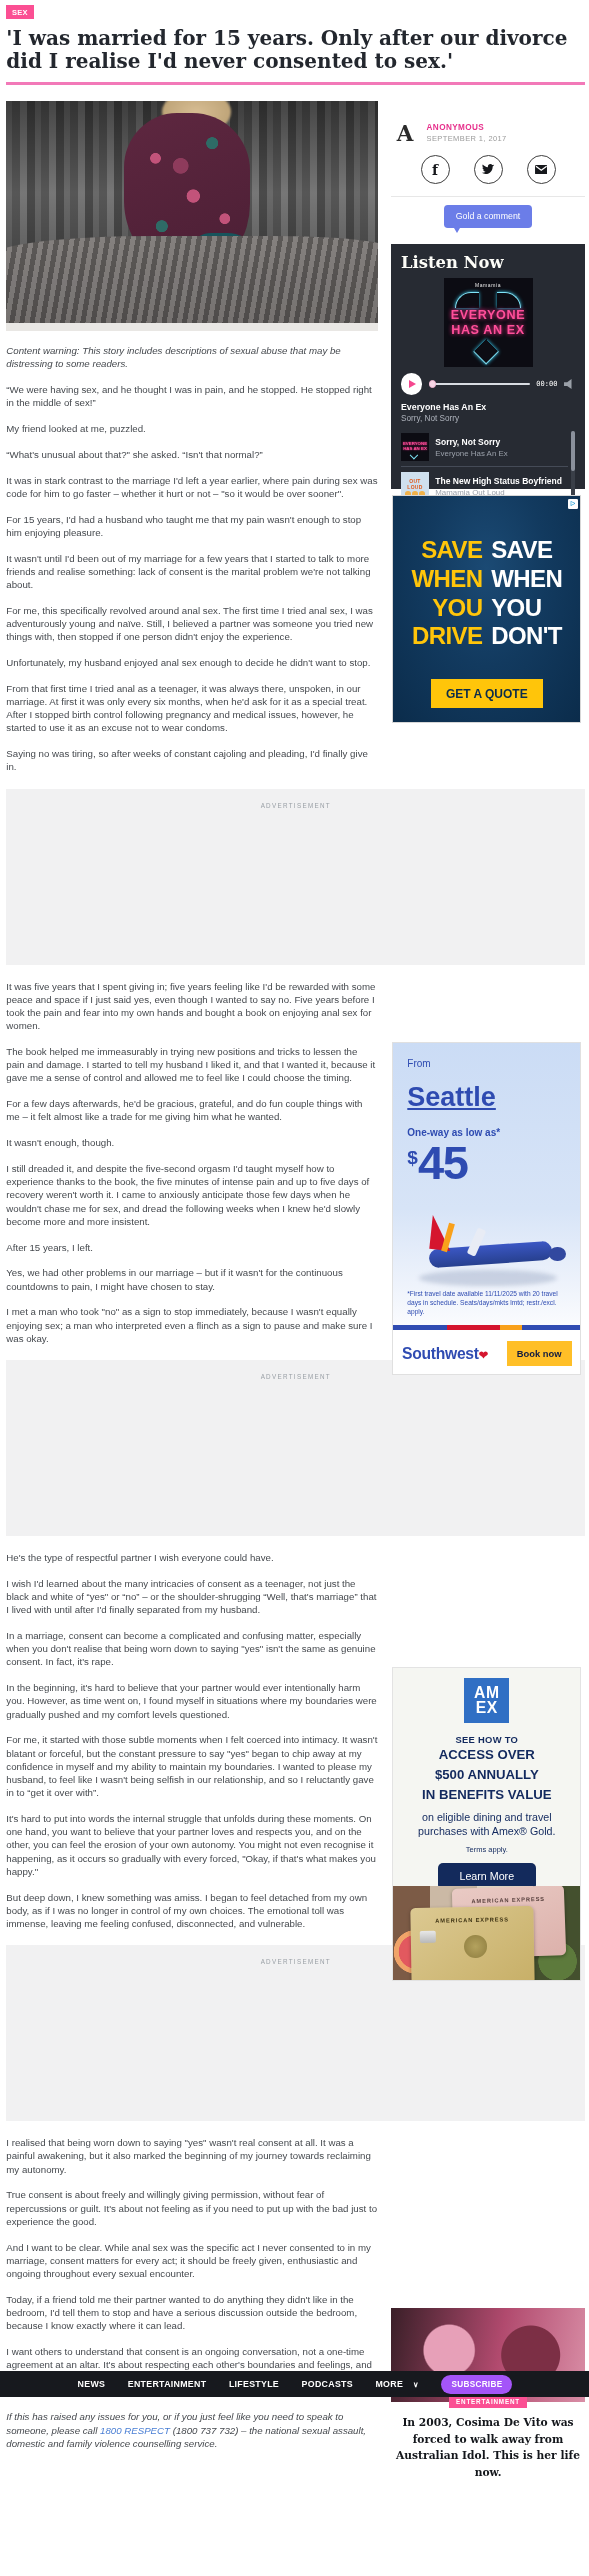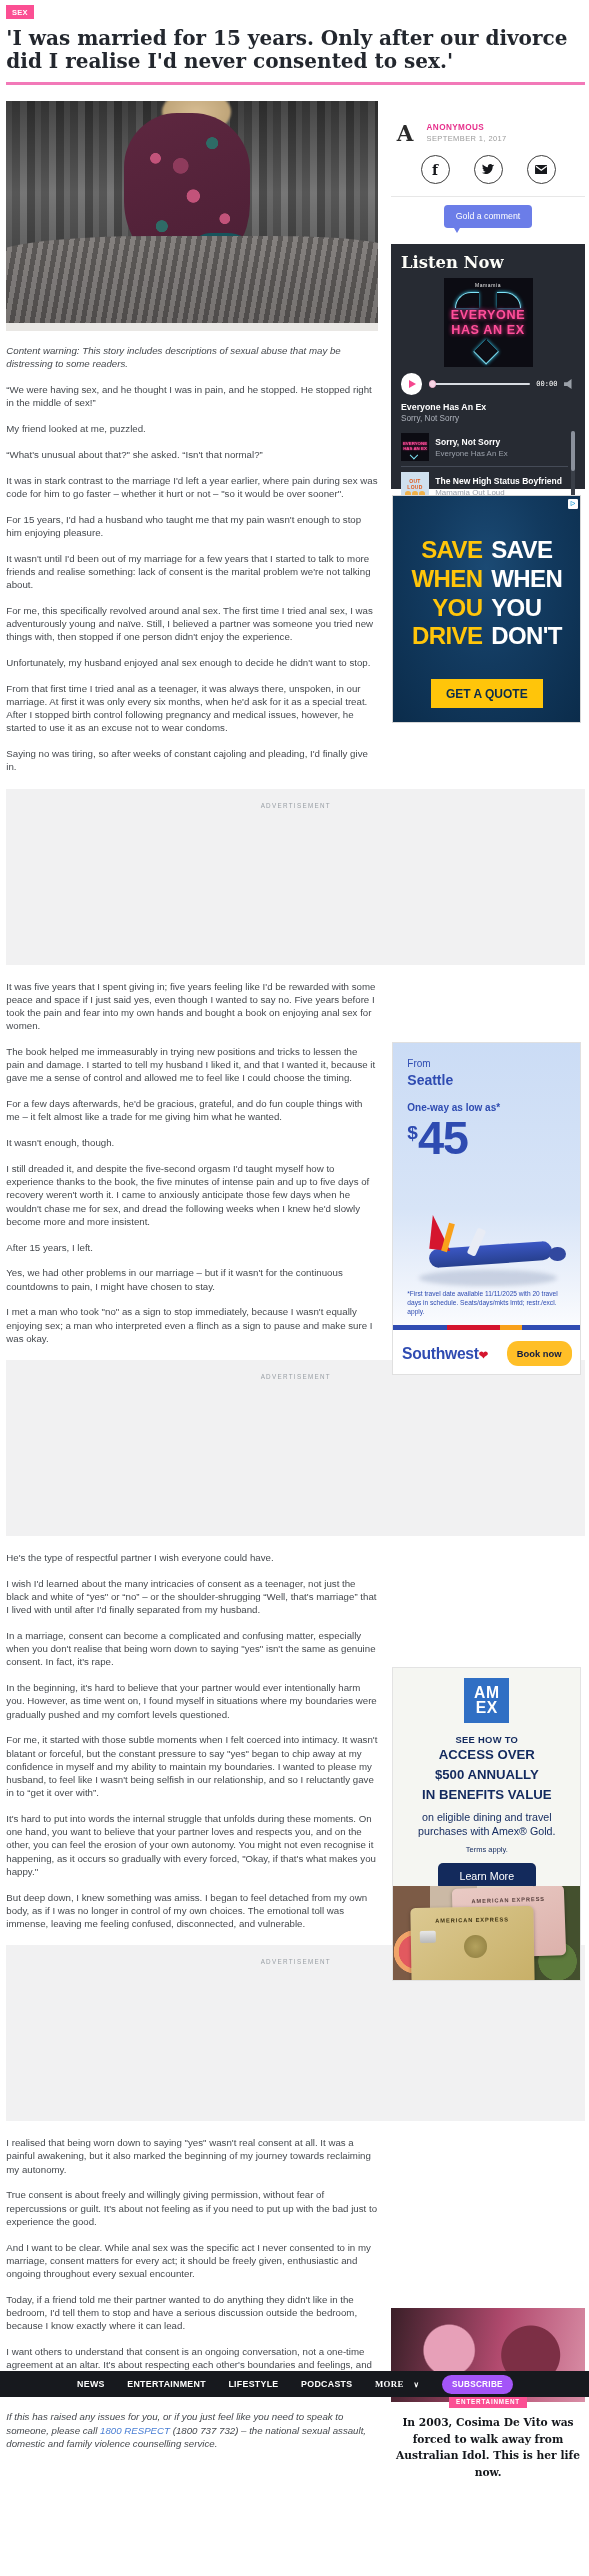--- a/index.html
+++ b/index.html
@@ -140,21 +140,21 @@
   .usaa-name { color:#fff; font-weight:bold; font-size:25px; letter-spacing:0.6px; }
   .usaa-reg { color:#fff; font-size:7.5px; vertical-align:top; }
   .usaa-tag { color:#fff; font-size:7.5px; letter-spacing:1.9px; margin-top:6.3px; }
 
   
   .sw { position:absolute; top:923px; left:1.3px; width:189px; height:333px; border:0.6px solid #e0e0e0;
     background:linear-gradient(180deg,#cbdcf5 0%,#d7e4f7 50%,#edf2fb 72%,#fbfcfe 86%,#ffffff 100%);
     cursor:pointer; overflow:hidden; }
   .sw-inner { padding:15px 14px 0; color:#2e4bb1; }
   .sw-from { font-size:10px; }
-  .sw-city { font-size:14px; font-weight:bold; margin-top:3px; }
+  .sw-city { font-size:27px; font-weight:bold; margin-top:13px;text-decoration:underline; }
   .sw-offer { font-size:10px; margin-top:14px; font-weight:bold; }
   .sw-price { font-weight:bold; line-height:1; margin-top:1.3px; }
   .sw-cur { font-size:19px; vertical-align:15px; }
   .sw-amt { font-size:47px; letter-spacing:-1.3px; }
   .sw-plane { position:absolute; left:19px; top:169px; width:151px; height:75px; }
   .sw-shadow { position:absolute; left:6.3px; top:58px; width:138px; height:16.4px; border-radius:50%;
     background:rgba(90,110,150,.25); filter:blur(1.9px); }
   .sw-body { position:absolute; left:16.4px; top:33px; width:123px; height:19px; border-radius:10px;
     background:linear-gradient(180deg,#3b57c4,#27408f); transform:rotate(-4deg); }
   .sw-nose { position:absolute; right:-2.5px; top:35px; width:16.4px; height:14px; border-radius:50%;
@@ -170,21 +170,21 @@
   .sw-stripe { position:absolute; left:0; top:282px; width:100%; height:5px; display:flex; }
   .sw-stripe .s1 { width:54px; background:#304cb2; }
   .sw-stripe .s2 { width:53px; background:#d5152e; }
   .sw-stripe .s3 { width:21.4px; background:#f9a11b; }
   .sw-stripe .s4 { flex:1; background:#304cb2; }
   .sw-bottom { position:absolute; left:0; top:287px; width:100%; height:47px; background:#fff;
     display:flex; align-items:center; justify-content:space-between; padding:0 8.8px; }
   .sw-logo { color:#304cb2; font-weight:bold; font-size:15.7px; letter-spacing:-0.3px; }
   .sw-heart { color:#d5152e; font-size:11.3px; }
   .sw-book { background:#ffbf27; color:#111b40; font-weight:bold; font-size:9.4px; border:none;
-    padding:7px 10px; border-radius:11px; cursor:pointer; }
+    padding:7px 10px; border-radius:0; cursor:pointer; }
 
   
   .amex { position:absolute; top:1548px; left:1.3px; width:189px; height:314px; border:0.6px solid #e3e3e3;
     background:#f5f6f2; text-align:center; cursor:pointer; overflow:hidden; }
   .amex-logo { width:45px; height:45px; background:#306fc4; margin:10px auto 11.3px;
     display:flex; flex-direction:column; align-items:center; justify-content:center;
     color:#fff; font-weight:800; font-size:15.7px; line-height:.92; letter-spacing:0.6px; }
   .amex-kicker { color:#12295e; font-weight:800; font-size:9.4px; letter-spacing:0.3px; }
   .amex-line { color:#12295e; font-weight:800; font-size:13.2px; line-height:1.5; }
   .amex-body { color:#12295e; font-size:10.7px; line-height:1.3; margin:6.3px 15px 0; }
@@ -219,21 +219,21 @@
   .story-badge { position:relative; display:block; margin:-7.5px auto 0; width:max-content;
     background:#fb4f93; color:#fff; font-size:6.3px; font-weight:bold; letter-spacing:0.8px;
     padding:3.1px 7.5px; z-index:2; }
   .story-caption { font-family:"DejaVu Serif",serif; font-weight:bold; font-size:10.7px;
     color:#14171c; text-align:center; line-height:1.55; margin-top:7.5px; }
 
   
   .bottom-nav { position:absolute; left:0; top:2371px; width:590px; height:26.4px; background:#17191e;
     display:flex; align-items:center; justify-content:center; gap:22.6px; z-index:9; }
   .nav-item { color:#fff; font-size:8.8px; font-weight:bold; letter-spacing:0.3px; cursor:pointer; }
-  .nav-more { display:flex; align-items:center; gap:10px;font-family:Liberation Serif, serif; }
+  .nav-more { display:flex; align-items:center; gap:10px; }
   .chev { font-size:7.5px; color:#fff; }
   .subscribe { background:#a455f8; color:#fff; font-size:8.2px; font-weight:bold; border:none;
     border-radius:10px; padding:5px 10px; letter-spacing:0.3px; cursor:pointer; }
 </style>
 </head>
 <body>
 
 <div class="page">
 
   <div class="main">

